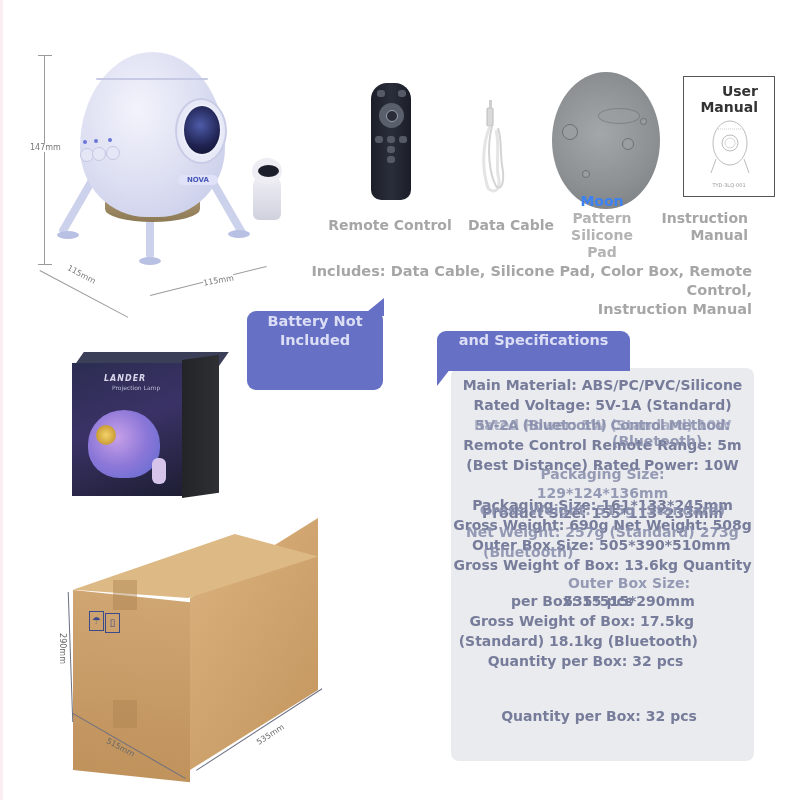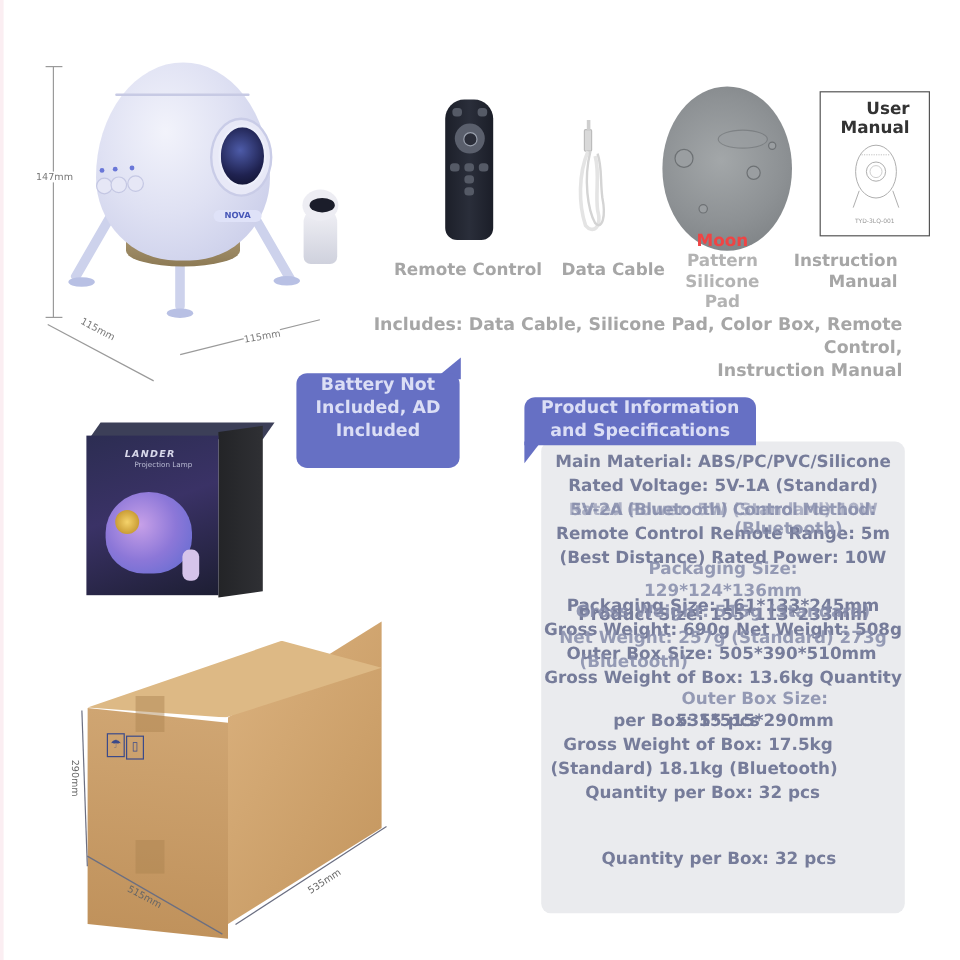--- a/index.html
+++ b/index.html
@@ -170,40 +170,39 @@
       <line x1="8" y1="40" x2="3" y2="54" stroke="#aaa" stroke-width="0.8"></line>
       <line x1="36" y1="40" x2="41" y2="54" stroke="#aaa" stroke-width="0.8"></line>
       <line x1="10" y1="10" x2="34" y2="10" stroke="#aaa" stroke-width="0.6" stroke-dasharray="1,1"></line>
     </svg>
     <div class="manual-code">TYD-3LQ-001</div>
   </div>
 
   <div class="acc-label" style="left:328px;top:217px;width:124px;">Remote Control</div>
   <div class="acc-label" style="left:465px;top:217px;width:92px;">Data Cable</div>
   <div class="acc-label" style="left:562px;top:193px;width:80px;color:#b3b3b3;">
-    <div style="color:#ef4444;">Moon</div>
+    <div style="color:#3b82f6;">Moon</div>
     <div>Pattern</div>
     <div>Silicone</div>
     <div>Pad</div>
   </div>
   <div class="acc-label" style="left:660px;top:210px;width:88px;text-align:right;">
     <div>Instruction</div>
     <div>Manual</div>
   </div>
 
   <div class="includes">
     <div>Includes: Data Cable, Silicone Pad, Color Box, Remote Control,</div>
     <div>Instruction Manual</div>
   </div>
 </div>
 
 <div class="bubble-tail-1"></div>
 <div class="bubble-battery">
   <div>Battery Not</div>
-  <div>Included, AD</div>
   <div>Included</div>
 </div>
 
 <div>
   <div class="color-box-top"></div>
   <div class="color-box-side"></div>
   <div class="color-box-front"></div>
   <div class="box-brand">LANDER</div>
   <div class="box-sub">Projection Lamp</div>
   <div class="box-rocket"></div>
@@ -224,21 +223,20 @@
   <div class="dim-text" style="left:47px;top:644px;transform:rotate(90deg);color:#666;">290mm</div>
   <div class="dim-line" style="left:73px;top:713px;width:130px;height:1px;background:#6b6f82;transform:rotate(30deg);transform-origin:left top;"></div>
   <div class="dim-text" style="left:105px;top:743px;transform:rotate(28deg);color:#666;">515mm</div>
   <div class="dim-line" style="left:196px;top:770px;width:150px;height:1px;background:#6b6f82;transform:rotate(-33deg);transform-origin:left top;"></div>
   <div class="dim-text" style="left:255px;top:730px;transform:rotate(-33deg);color:#666;">535mm</div>
 </div>
 
 <div class="spec-panel"></div>
 <div class="bubble-tail-2"></div>
 <div class="bubble-spec">
-  <div>Product Information</div>
   <div>and Specifications</div>
 </div>
 
 <div>
   <div class="spec-line" style="left:451px;top:376px;width:303px;">Main Material: ABS/PC/PVC/Silicone</div>
   <div class="spec-line" style="left:451px;top:396px;width:303px;">Rated Voltage: 5V-1A (Standard)</div>
   <div class="spec-line spec-over" style="left:451px;top:416px;width:303px;letter-spacing:-0.6px;">5V-2A (Bluetooth) Control Method:</div>
   <div class="spec-line spec-over" style="left:461px;top:416px;width:283px;letter-spacing:-0.3px;opacity:0.6;">Rated Power: 5W (Standard) 10W</div>
   <div class="spec-line" style="left:451px;top:436px;width:303px;">Remote Control Remote Range: 5m</div>
   <div class="spec-line spec-over" style="left:612px;top:432px;">(Bluetooth)</div>

